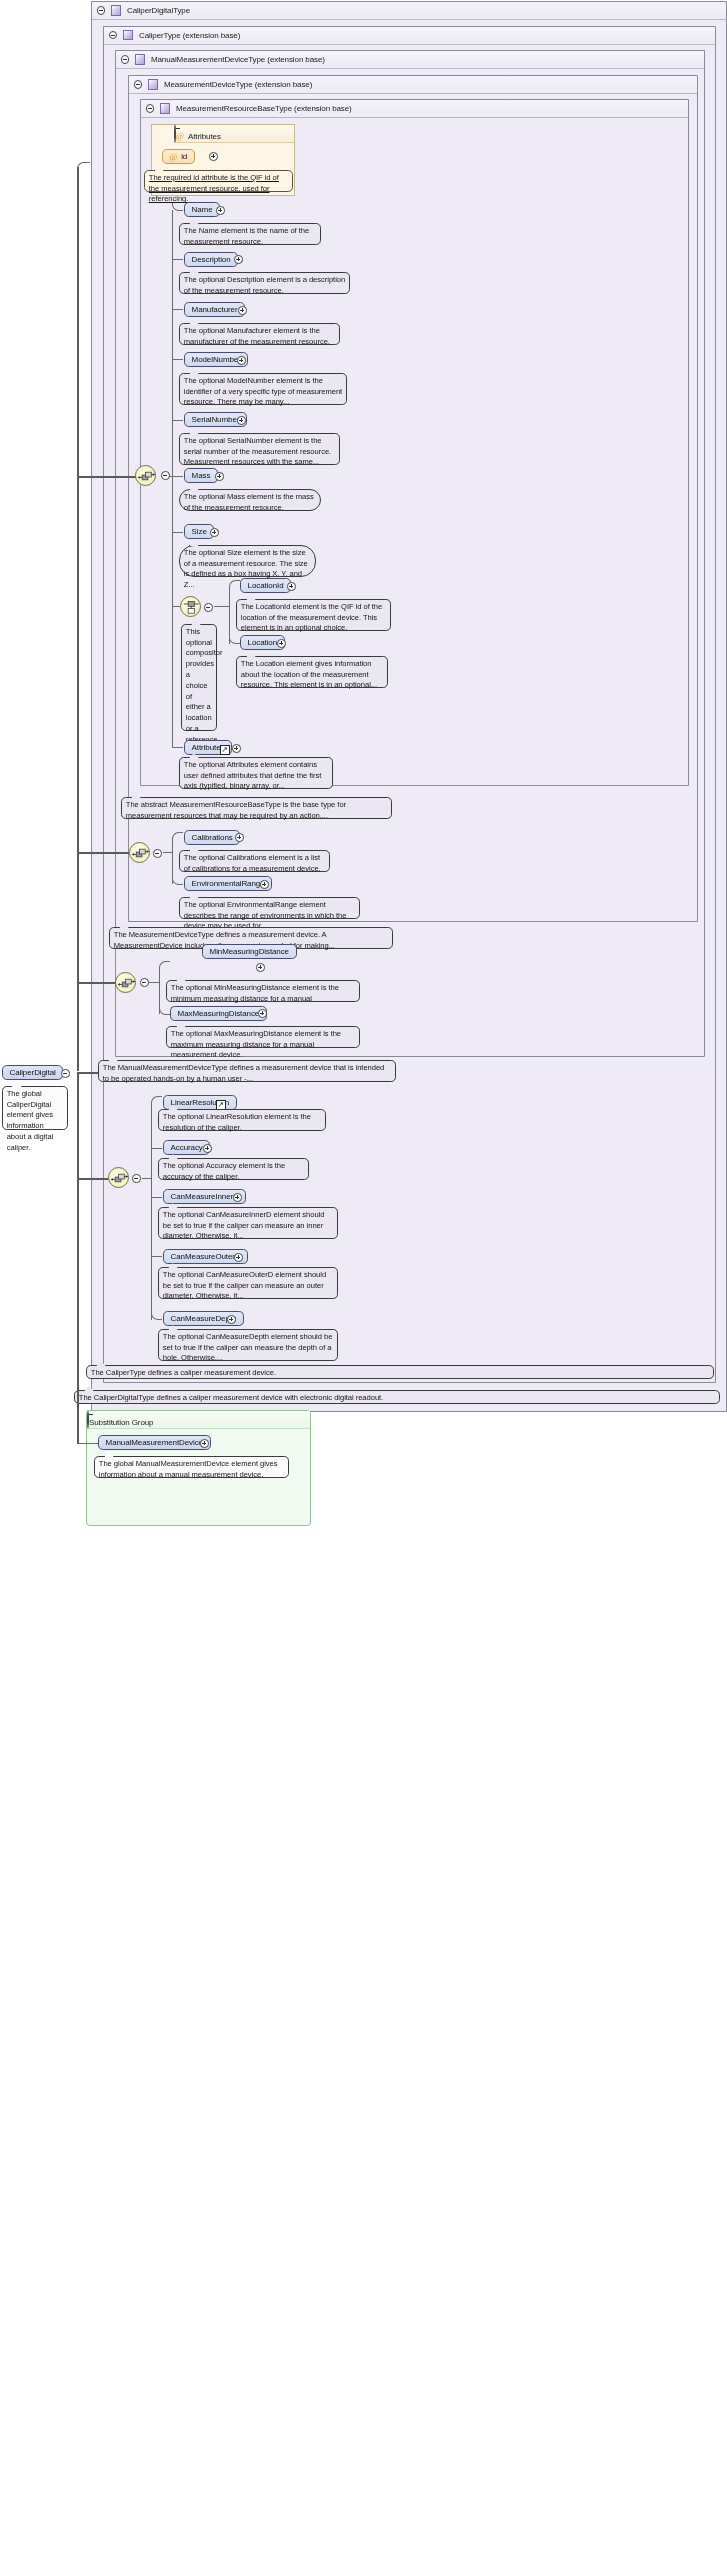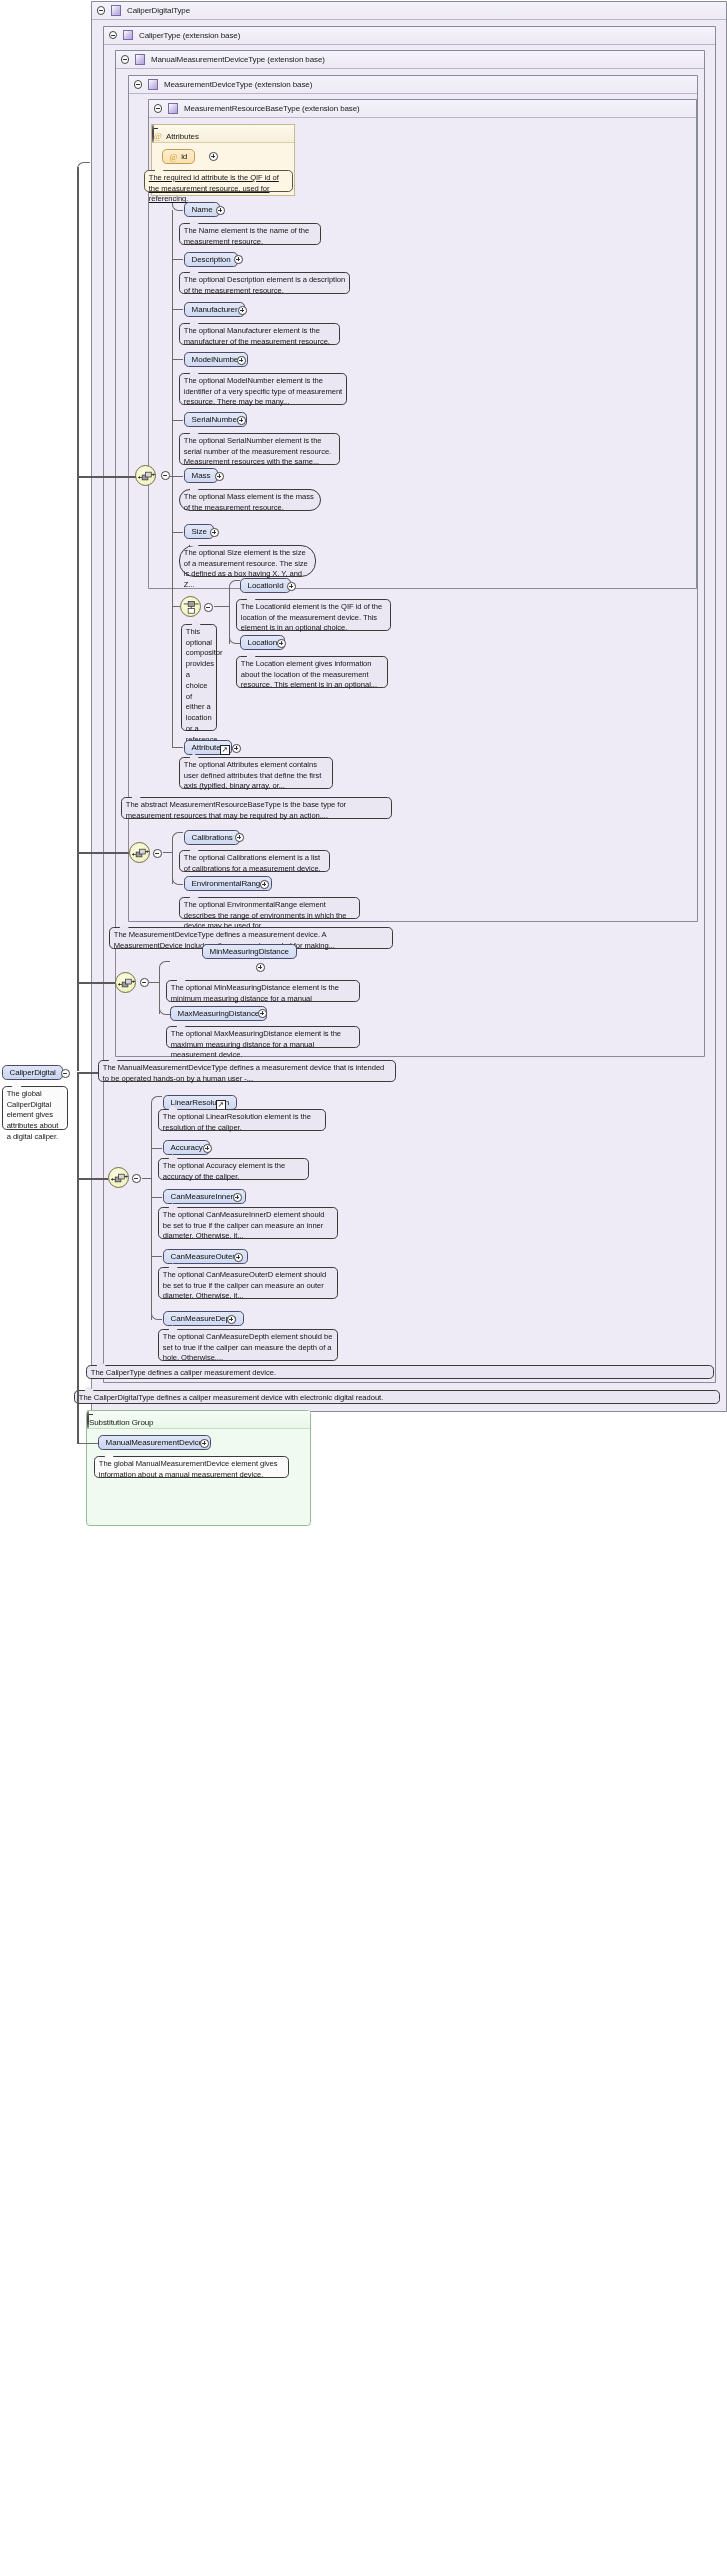--- a/index.html
+++ b/index.html
@@ -72,20 +72,21 @@
     text-align: center;
     flex: 0 0 auto;
     font-family: "Liberation Serif", serif;
   }
 
   
   .attrbox {
     position: absolute;
     border: 0.9px solid #c9b78d;
     background: #fdf6e4;
+    padding-left: 22px;
   }
   .attrbox > .tb-header {
     border-bottom: 0.9px solid #ddcda6;
     background: linear-gradient(to bottom, #fdf9ec 0%, #f8eeda 100%);
   }
 
   
   .subgroup {
     position: absolute;
     border: 0.9px solid #93bd93;
@@ -251,21 +252,21 @@
   </div>
 
   <div class="typebox" style="left:128px; top:75px; width:570px; height:847px;">
     <div class="tb-header">
       <span class="circ"></span>
       <span class="ctglyph"></span>
       <span class="tb-title">MeasurementDeviceType (extension base)</span>
     </div>
   </div>
 
-  <div class="typebox" style="left:148px; top:99px; width:549px; height:490px;">
+  <div class="typebox" style="left:140px; top:99px; width:549px; height:687px;">
     <div class="tb-header">
       <span class="circ"></span>
       <span class="ctglyph"></span>
       <span class="tb-title">MeasurementResourceBaseType (extension base)</span>
     </div>
   </div>
 
   <div class="attrbox" style="left:151px; top:124px; width:144px; height:72px;">
     <div class="tb-header">
       <span class="circ"></span>
@@ -449,21 +450,21 @@
   </div>
   <span class="nodeplus" style="left:258px; top:1009px;"></span>
   <div class="doc" style="left:166px; top:1026px; width:194px; height:22px;">The optional MaxMeasuringDistance element is the maximum measuring distance for a manual measurement device.</div>
 
   <div class="doc" style="left:98px; top:1060px; width:298px; height:22px;">The ManualMeasurementDeviceType defines a measurement device that is intended to be operated hands-on by a human user -...</div>
 
   <div class="node global" style="left:1.9px; top:1065px;">
     <span>CaliperDigital</span>
   </div>
   <span class="nodeplus nodeminus" style="left:61px; top:1069px;"></span>
-  <div class="doc white" style="left:1.9px; top:1086px; width:66px; height:44px;">The global CaliperDigital element gives attributes about a digital caliper.</div>
+  <div class="doc white" style="left:1.9px; top:1086px; width:66px; height:44px;">The global CaliperDigital element gives information about a digital caliper.</div>
 
   <div class="compos" style="left:108px; top:1167px;">
     <svg width="21" height="21" viewBox="0 0 22 22">
       <rect x="6.5" y="9.5" width="6" height="5" fill="#9d9d9d" stroke="#3a3a3a" stroke-width="0.8"></rect>
       <rect x="10" y="6.5" width="6" height="5" fill="#d6d6d6" stroke="#3a3a3a" stroke-width="0.8"></rect>
       <line x1="2.5" y1="12" x2="6.5" y2="12" stroke="#333" stroke-width="0.9"></line>
       <line x1="16" y1="9" x2="19.5" y2="9" stroke="#333" stroke-width="0.9"></line>
       <polygon points="2,12 4.2,10.6 4.2,13.4" fill="#333"></polygon>
       <polygon points="20,9 17.6,7.6 17.6,10.4" fill="#333"></polygon>
     </svg>

